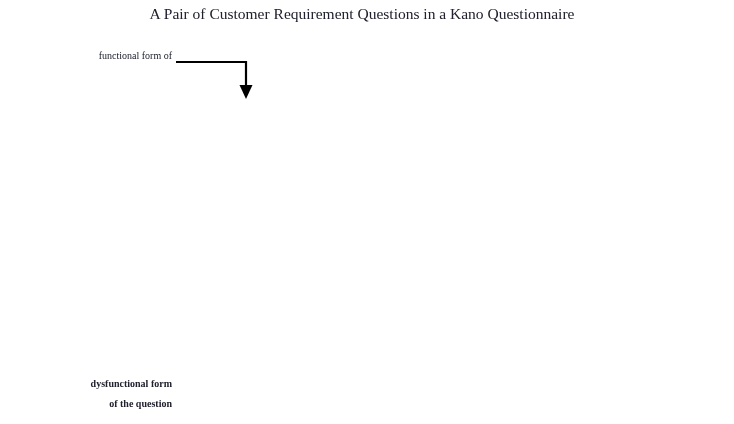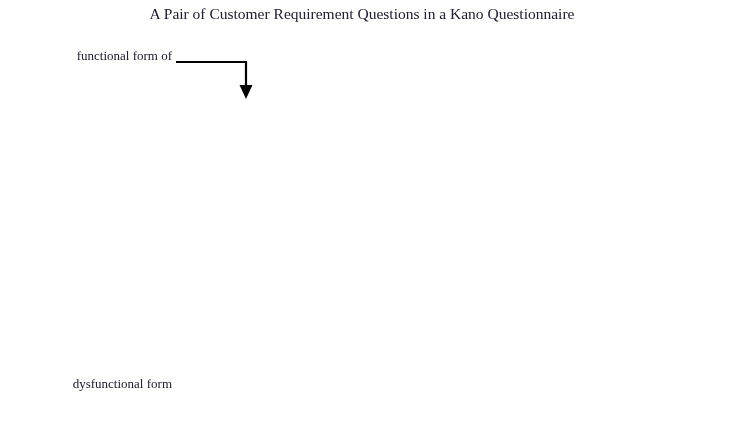--- a/index.html
+++ b/index.html
@@ -34,34 +34,35 @@
     font-size: 15.5px;
     line-height: 19px;
     color: #20202e;
     white-space: nowrap;
   }
 
   
   .callout-label {
     position: absolute;
     text-align: right;
-    font-size: 13px;
+    font-size: 10px;
     line-height: 20px;
     color: #20202e;
     white-space: nowrap;
   }
   #functional-label {
     left: 0px;
     top: 46px;
     width: 172px;
   }
   #dysfunctional-label {
     left: 0px;
     top: 374px;
     width: 172px;
+    font-weight: bold;
   }
   .callout-label .lbl-line {
     display: block;
   }
 
   
   .leader {
     position: absolute;
     overflow: visible;
   }
@@ -83,15 +84,16 @@
     <span class="lbl-line">functional form of</span>
   </div>
 
   <svg class="leader" id="leader-top" viewBox="0 0 96 52">
     <path d="M 8 10 L 78 10 L 78 36" fill="none" stroke="#000000" stroke-width="2.2"></path>
     <path d="M 78 47 L 71.5 33 L 84.5 33 Z" fill="#000000"></path>
   </svg>
 
   <div class="callout-label" id="dysfunctional-label">
     <span class="lbl-line">dysfunctional form</span>
+    <span class="lbl-line">of the question</span>
 
 </div>
 
 </div>
 </body></html>

